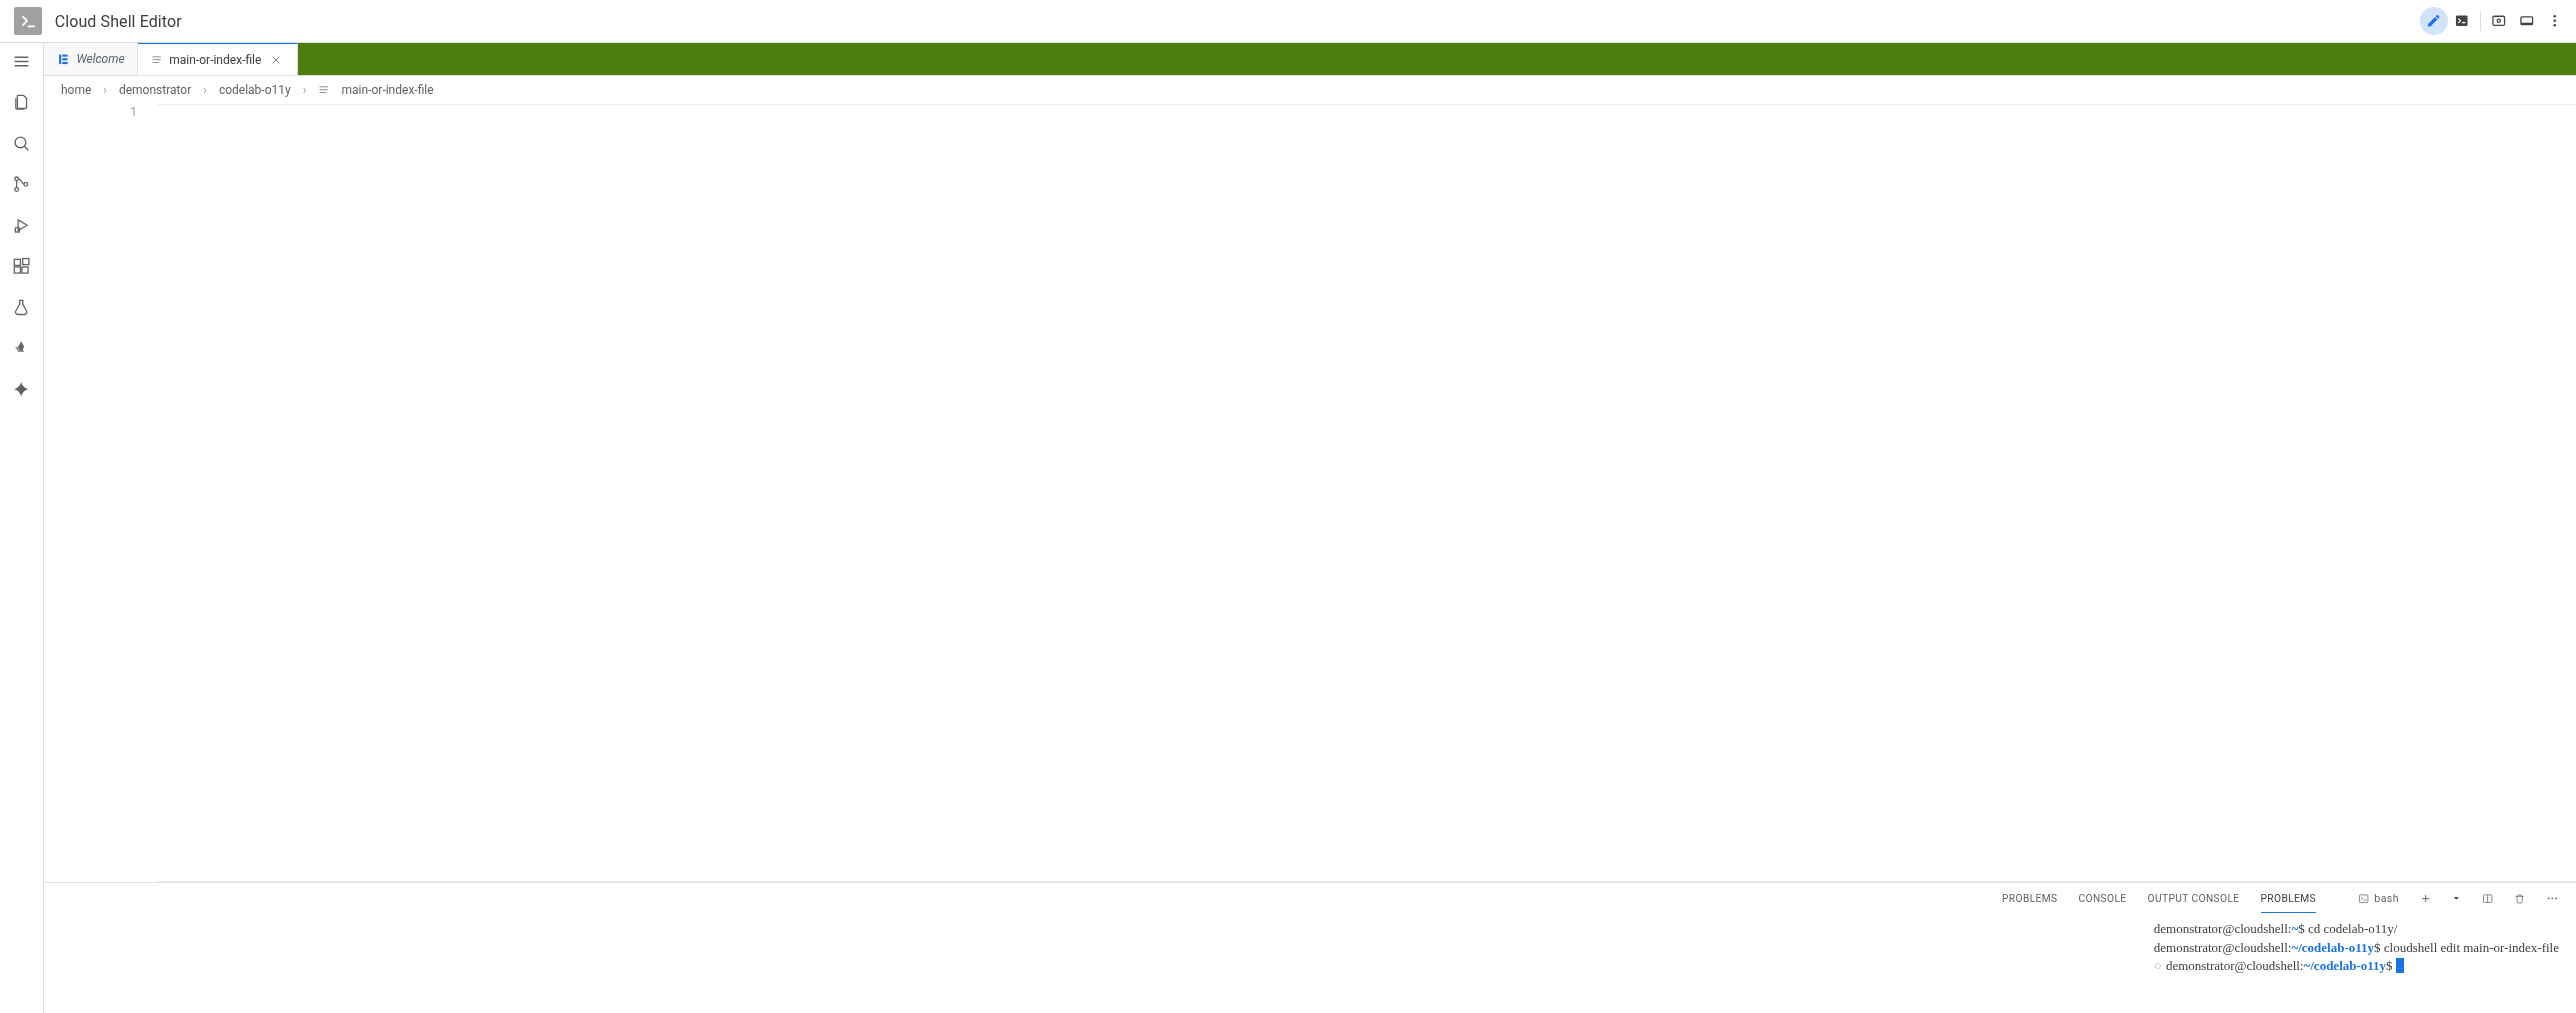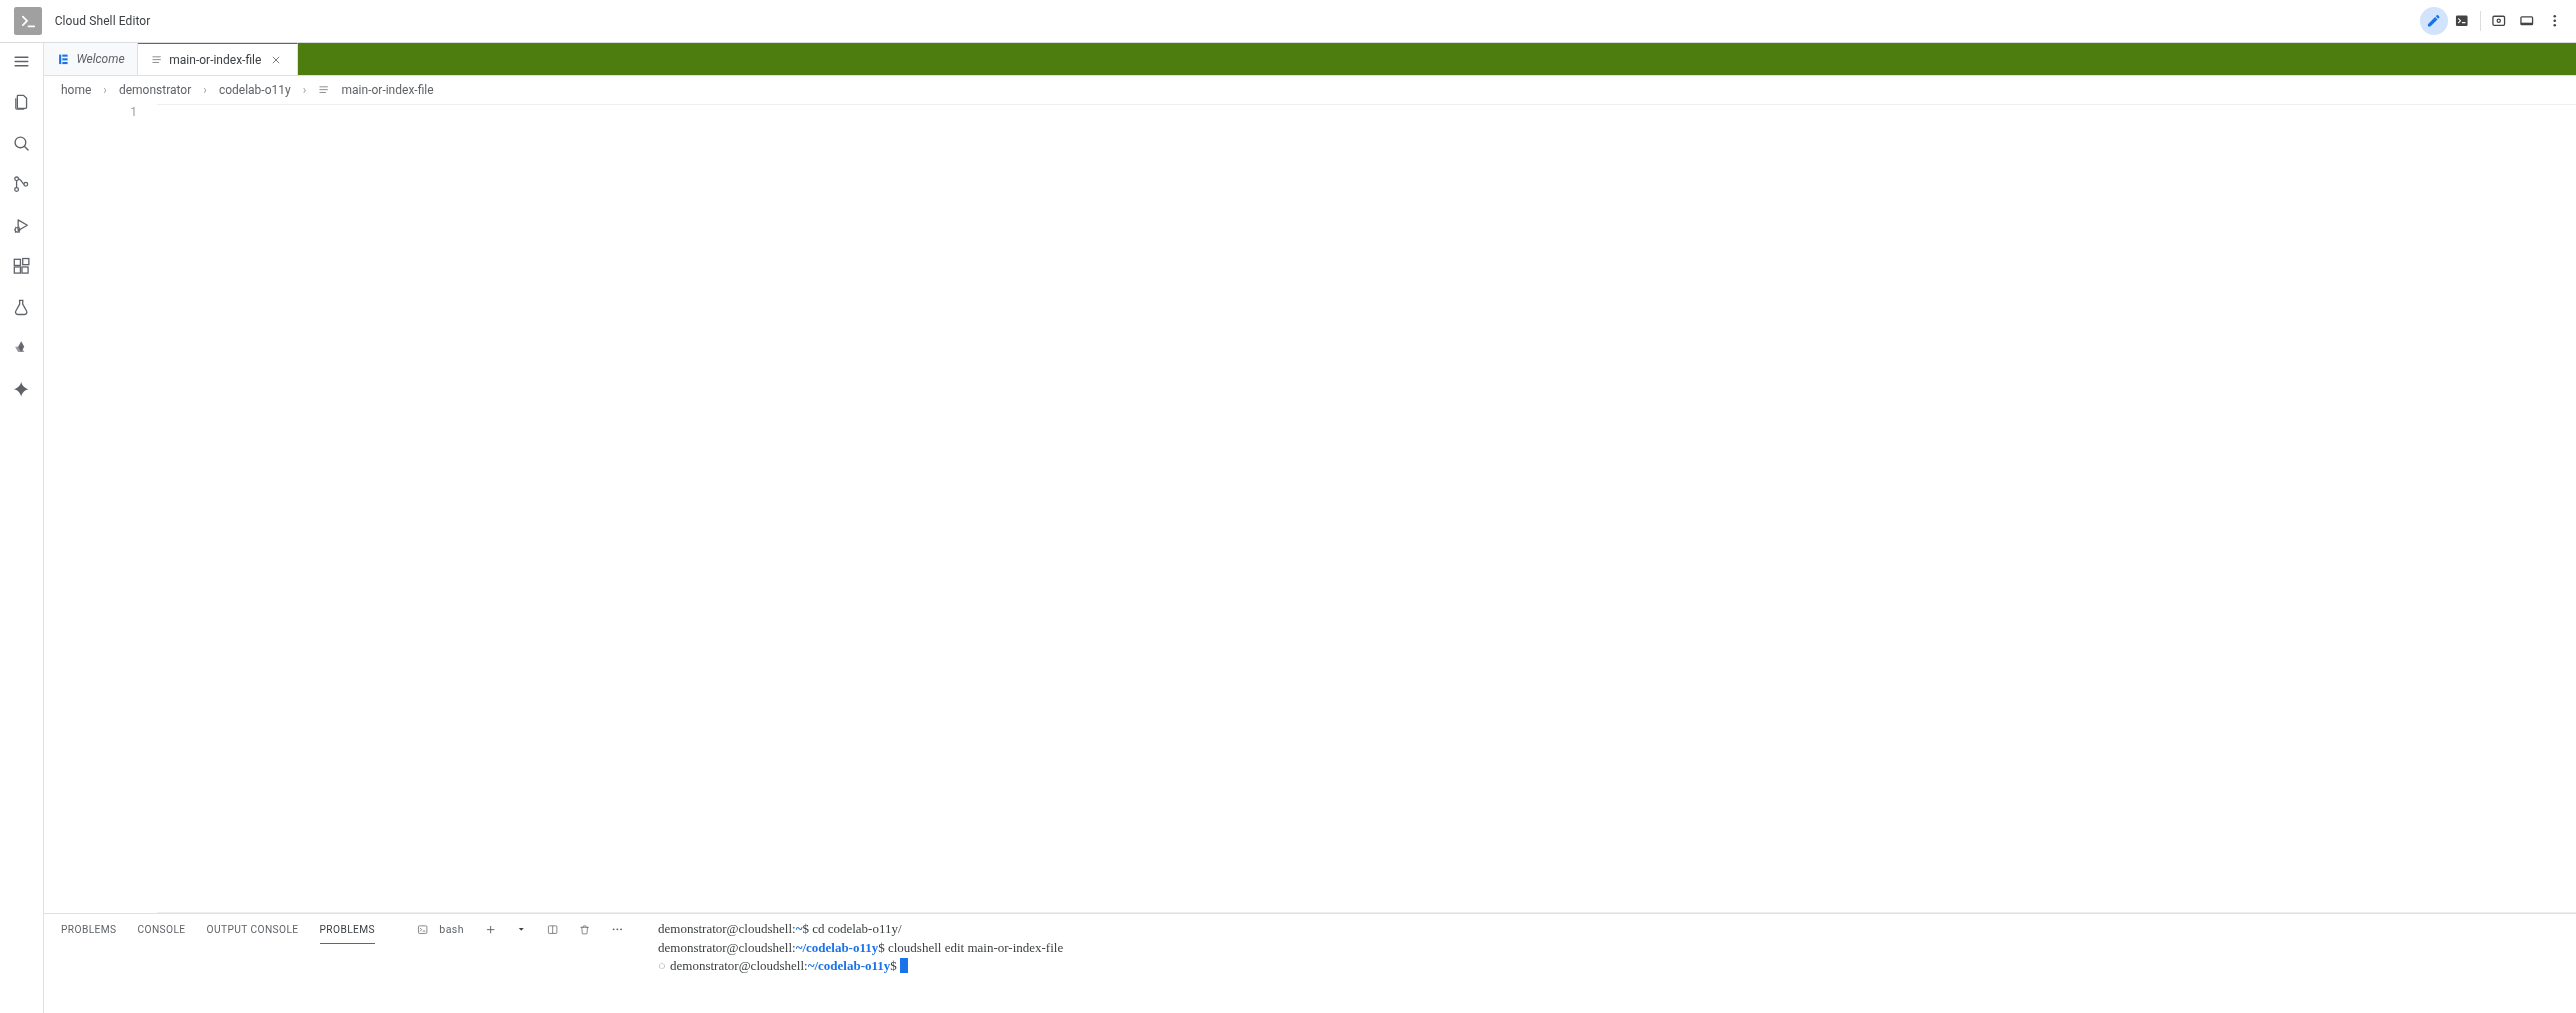--- a/index.html
+++ b/index.html
@@ -13,21 +13,21 @@
   align-items: center;
   padding: 0 7px 0 14px;
 }
 .header .logo {
   width: 28px; height: 28px;
   background: #a0a0a0;
   border-radius: 2.1px;
   display: flex; align-items: center; justify-content: center;
   margin-right: 12.7px;
 }
-.header .title { font-size: 12px; font-weight: 400; color: #3c4043; letter-spacing: 0.1px; }
+.header .title { font-size: 16px; font-weight: 400; color: #3c4043; letter-spacing: 0.1px; }
 .header .spacer { flex: 1; }
 .header .hbtn {
   width: 28px; height: 28px;
   display:flex; align-items:center; justify-content:center;
   color:#444; cursor:pointer; border-radius:50%;
 }
 .header .hbtn.active { background:#d2e3fc; color:#1a73e8; border-radius:50%; }
 .header .vdiv { width:0.7px; height:20px; background:#dadce0; margin:0 4.2px; }
 
 
@@ -61,26 +61,26 @@
 
 .breadcrumb { display:flex; align-items:center; gap:12px; padding:7px 17px; font-size:12px; color:#5f6368; }
 .breadcrumb .chev { color:#9aa0a6; }
 
 
 .editor { flex:1; display:flex; min-height:0; }
 .gutter { width: 113px; text-align:right; color:#9aa0a6; font-size:12px; padding-right:20px; padding-top:1.4px; user-select:none; font-feature-settings:"tnum"; }
 .code { flex:1; border-top:0.7px solid #eee; border-bottom:0.7px solid #eee; padding:1.4px 5.7px; min-height:17px; font-family:monospace; font-size:11.3px; }
 
 
-.panel { border-top:0.7px solid #e0e0e0; display:flex; flex-direction:row; }
+.panel { border-top:0.7px solid #e0e0e0; display:flex; flex-direction:column;align-items:flex-end; }
 .panel-tabs { display:flex; align-items:center; padding:0 17px; height:31px; gap:21px; font-size:10.2px; letter-spacing:0.4px; color:#5f6368; }
 .panel-tab { cursor:pointer; padding:8.5px 0; }
 .panel-tab.active { color:#3c4043; border-bottom:1.4px solid #1a73e8; }
 .panel-tabs .spacer { flex:1; }
-.panel-tabs .tool { display:flex; align-items:center; gap:11px; color:#5f6368; cursor:pointer; font-size:10.6px; }
+.panel-tabs .tool { display:flex; align-items:center; gap:5px; color:#5f6368; cursor:pointer; font-size:10.6px; }
 
 .terminal {
   font-family: Liberation Serif, serif;
   font-size: 13px;
   line-height: 1.45;
   padding: 5.7px 17px 14px;
   white-space: pre;
   min-height: 99px;
 }
 .term-dir { color:#1a73e8; font-weight:700; }

